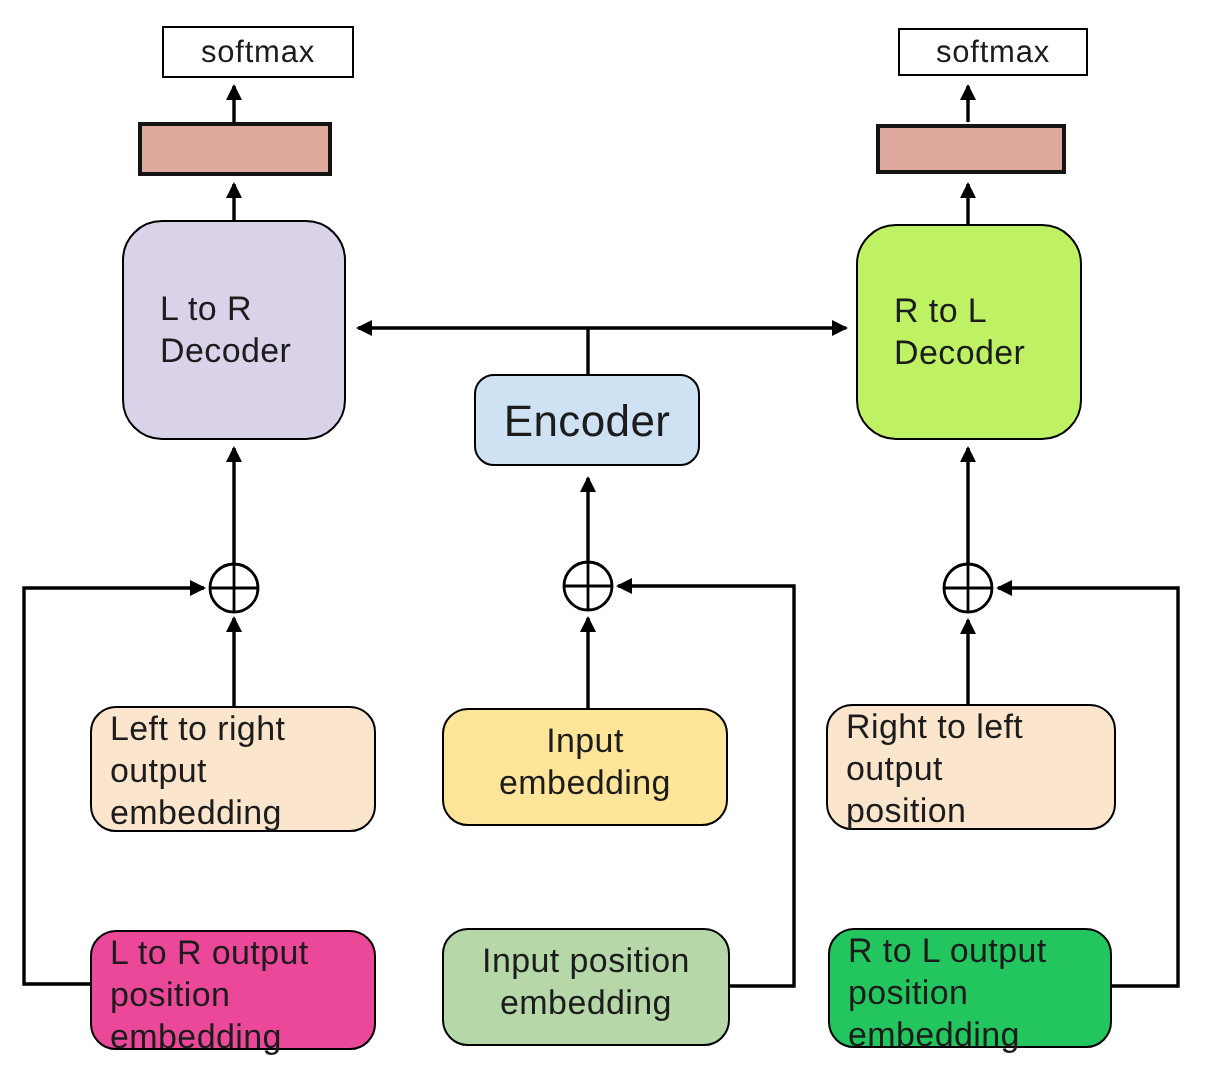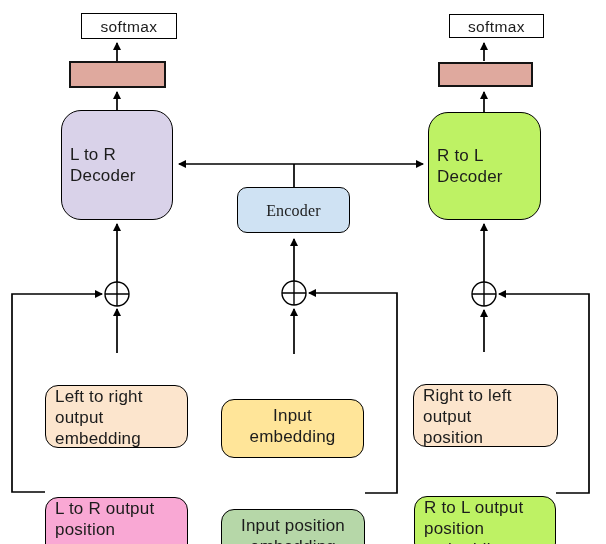--- a/index.html
+++ b/index.html
@@ -24,40 +24,37 @@
   }
   .softmax{
     border-width:1px;
     align-items:center;justify-content:center;
     font-size:15.5px;letter-spacing:0.4px;margin-left:12px;
   }
   .bar{border-width:2px;border-color:#141414;}
   .decoder{
     border-radius:20px;
     align-items:center;justify-content:flex-start;
-    padding-left:8px;
+    padding-left:18px;
   }
   .encoder{
     border-radius:10px;
     align-items:center;justify-content:center;
-    font-size:16px;
-    font-family:Liberation Serif, serif;
+    font-size:22px;
   }
   .emb{
     border-radius:13px;
     align-items:flex-start;justify-content:flex-start;
     padding:0 4px 0 9px;
-    margin-top:32px;
   }
   .emb-center{
     border-radius:13px;
     align-items:center;justify-content:center;
     text-align:center;
     padding-bottom:6px;
-    margin-top:45px;
   }
 </style>
 </head>
 <body>
 
 <div id="canvas">
 
   <svg id="connectors" viewBox="0 0 606 544" xmlns="http://www.w3.org/2000/svg">
     <defs>
       <marker id="arr" viewBox="0 0 8 8" refX="7" refY="4" markerWidth="8" markerHeight="8" markerUnits="userSpaceOnUse" orient="auto">
@@ -106,21 +103,21 @@
 
   <div class="node bar" style="left: 69px; top: 61px; width: 97px; height: 27px; background-color: rgb(223, 169, 158);"></div>
 
   <div class="node decoder" style="left: 61px; top: 110px; width: 112px; height: 110px; background-color: rgb(217, 210, 233);">L to R
 Decoder</div>
 
   <div class="node emb" style="left: 45px; top: 353px; width: 143px; height: 63px; background-color: rgb(252, 229, 205);">Left to right
 output
 embedding</div>
 
-  <div class="node emb" style="left: 45px; top: 465px; width: 143px; height: 60px; background-color: #f9a8d4;">L to R output
+  <div class="node emb" style="left: 45px; top: 465px; width: 143px; height: 60px; background-color: #ec4899;">L to R output
 position
 embedding</div>
 
   <div class="node encoder" style="left: 237px; top: 187px; width: 113px; height: 46px; background-color: rgb(207, 226, 243);">Encoder</div>
 
   <div class="node emb-center" style="left: 221px; top: 354px; width: 143px; height: 59px; background-color: rgb(255, 229, 153);">Input
 embedding</div>
 
   <div class="node emb-center" style="left: 221px; top: 464px; width: 144px; height: 59px; background-color: rgb(182, 215, 168);">Input position
 embedding</div>
@@ -129,17 +126,17 @@
 
   <div class="node bar" style="left: 438px; top: 62px; width: 95px; height: 25px; background-color: rgb(223, 169, 158);"></div>
 
   <div class="node decoder" style="left: 428px; top: 112px; width: 113px; height: 108px; background-color: #bef264;">R to L
 Decoder</div>
 
   <div class="node emb" style="left: 413px; top: 352px; width: 145px; height: 63px; background-color: rgb(252, 229, 205);">Right to left
 output
 position</div>
 
-  <div class="node emb" style="left: 414px; top: 464px; width: 142px; height: 60px; background-color: #bef264;">R to L output
+  <div class="node emb" style="left: 414px; top: 464px; width: 142px; height: 60px; background-color: #22c55e;">R to L output
 position
 embedding</div>
 
 </div>
 
 </body></html>

